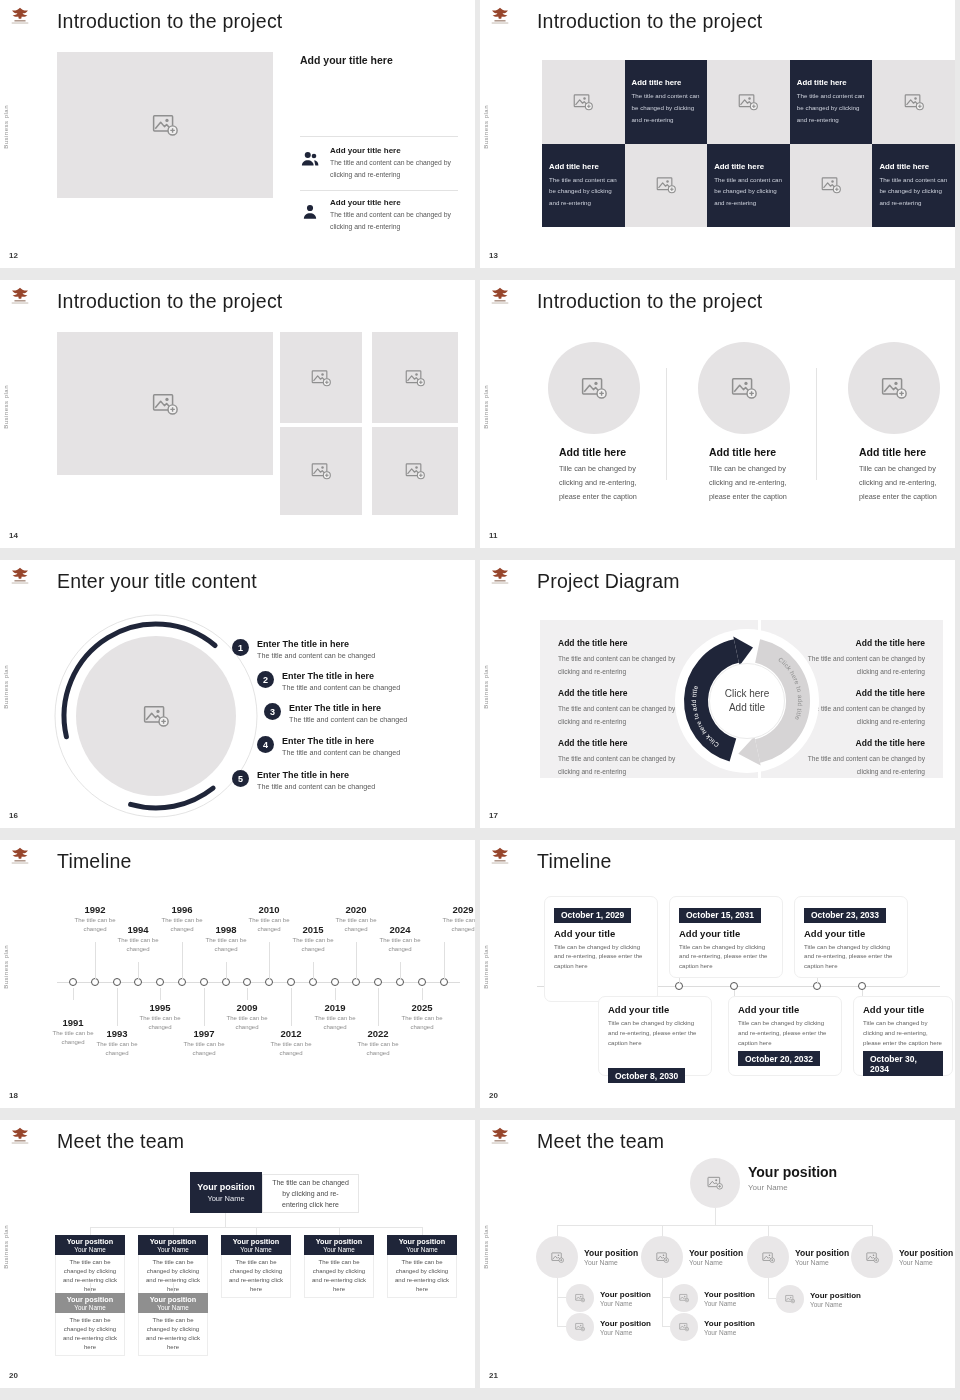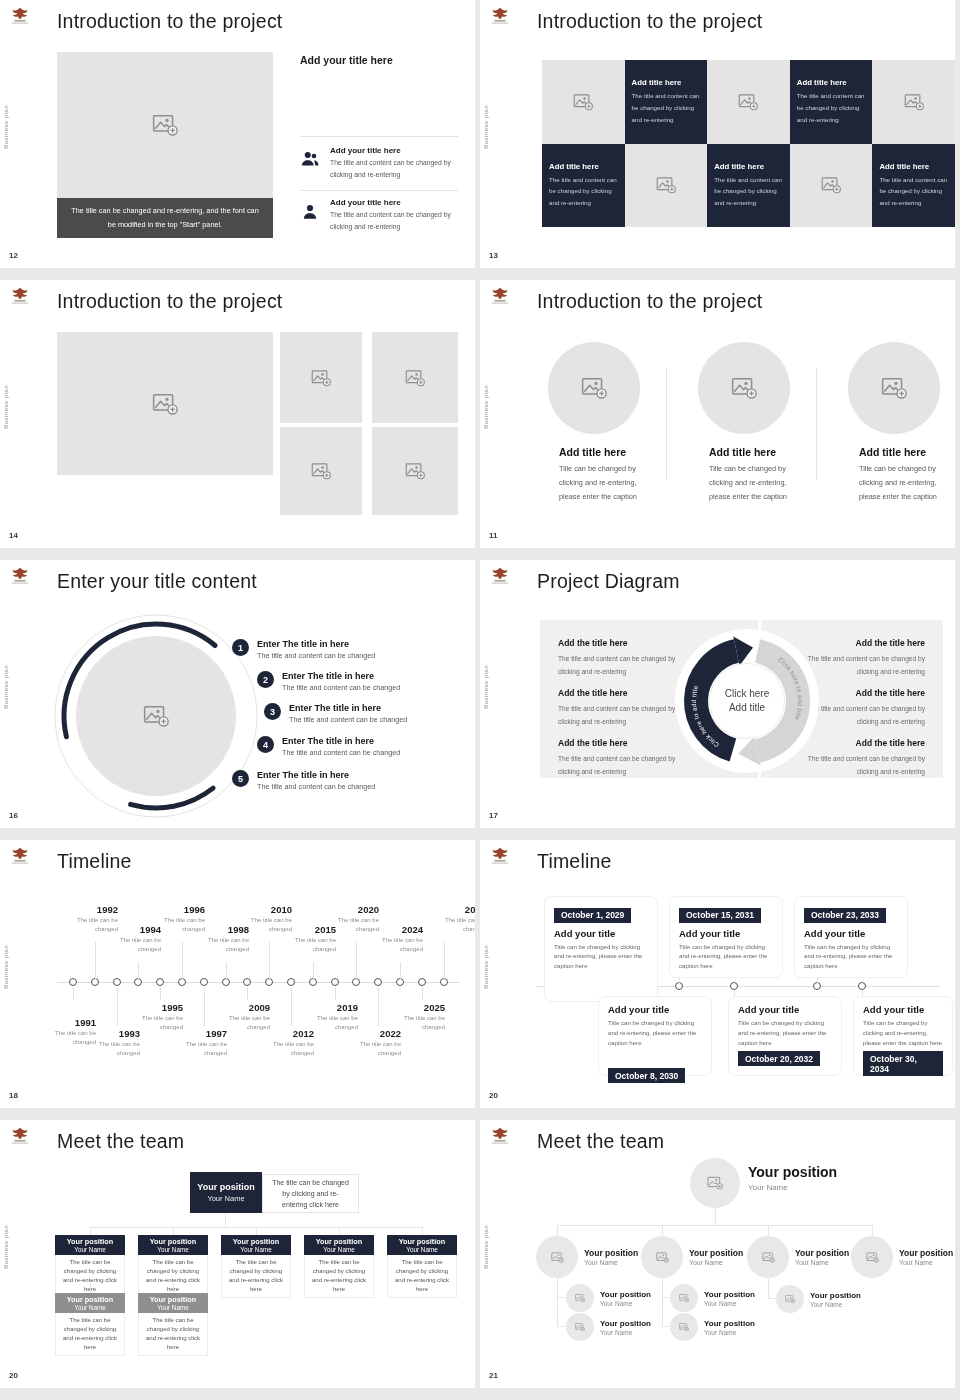--- a/index.html
+++ b/index.html
@@ -47,21 +47,21 @@
   
   .pnl{position:absolute;background:#f1f0f1;}
   .i17{position:absolute;width:132px;}
   .i17 b{font-size:8.5px;color:#141414;}
   .i17 p{margin:3px 0 0;font-size:6.6px;color:#6b6b6b;line-height:1.9;}
   .i17.r{text-align:right;}
   
   .ln{position:absolute;height:1px;background:#dcdcdc;left:57px;width:403px;}
   .dot{position:absolute;width:6px;height:6px;border:1.2px solid #555;border-radius:50%;background:#fff;box-sizing:content-box;}
   .cn{position:absolute;width:1px;background:#e0e0e0;}
-  .l18{position:absolute;width:46px;text-align:right;}
+  .l18{position:absolute;width:46px;text-align:center;}
   .l18 .y{font-size:9.5px;font-weight:bold;color:#1d1d1d;}
   .l18 .s{font-size:6px;color:#8f8f8f;line-height:1.5;margin-top:1px;}
   .k19{position:absolute;width:114px;border:1px solid #efefef;border-radius:7px;background:#fff;padding:7px 9px;box-sizing:border-box;}
   .b19{display:inline-block;background:#1f2539;color:#fff;font-size:8.5px;font-weight:bold;padding:2.5px 7px;}
   .t19{font-size:9.5px;font-weight:bold;color:#151515;margin-top:5px;}
   .x19{font-size:6.1px;color:#666;line-height:1.6;margin-top:3px;}
   
   .tb20{left:190px;top:52px;width:72px;height:41px;background:#1f2539;color:#fff;display:flex;flex-direction:column;align-items:center;justify-content:center;}
   .tb20 .pos{font-size:9px;font-weight:bold;}
   .tb20 .nm{font-size:7.5px;color:#e8eaf0;margin-top:2px;}
@@ -120,21 +120,20 @@
           <use href="#crest"></use>
         </svg>
     <span class="vt">Business plan</span>
     <h2 class="st">Introduction to the project</h2>
     <span class="pn">12</span>
     <div class="ph abs" style="left:57px;top:52px;width:216px;height:146px">
       <svg class="ip26">
             <use href="#ip"></use>
           </svg>
     </div>
-    <div class="abs cap12">The tille can be changed and re-entering, and the font can be modified in the top "Start" panel.</div>
     <div class="abs h12">Add your title here</div>
     <div class="abs hr" style="left:300px;top:136px;width:158px"></div>
     <svg class="abs pico" style="left:300px;top:150px;color:#1f2539">
           <use href="#people"></use>
         </svg>
     <div class="abs it12" style="left:330px;top:146px">
       <b>Add your title here</b>
       <div>The title and content can be changed by clicking and re-entering</div>
     </div>
     <div class="abs hr" style="left:300px;top:190px;width:158px"></div>

